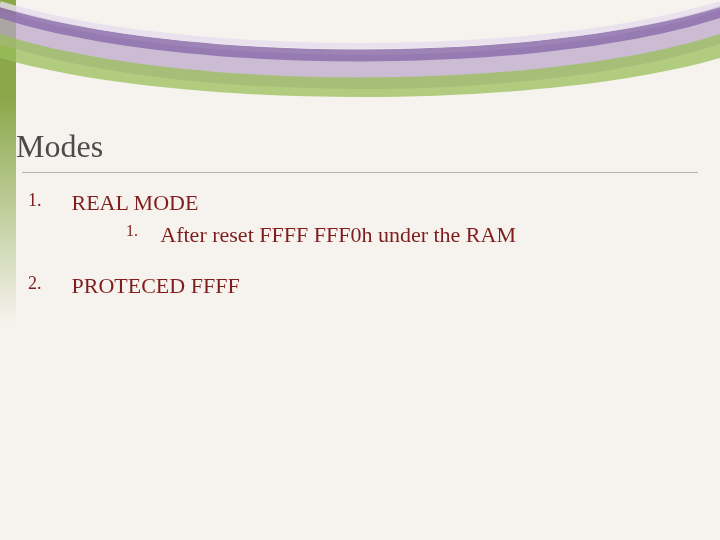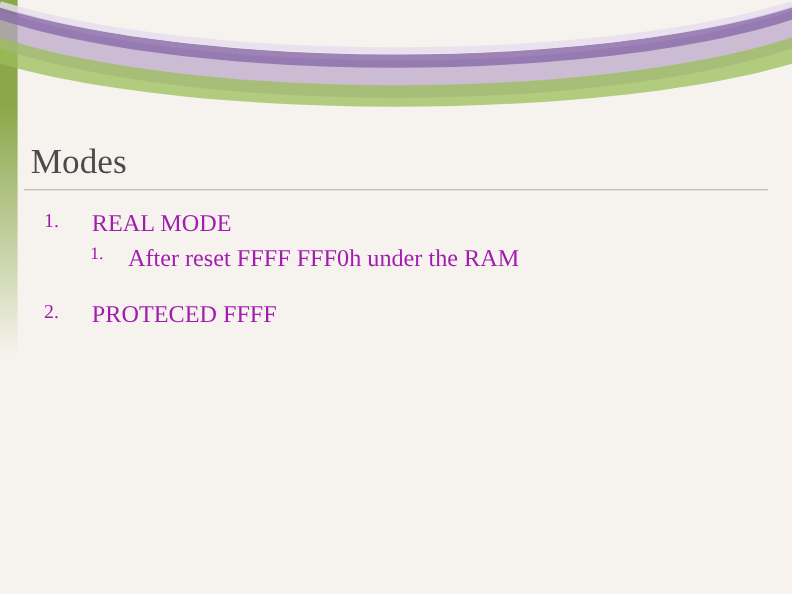--- a/index.html
+++ b/index.html
@@ -32,40 +32,40 @@
     top: 0;
     left: 0;
     width: 16px;
     height: 540px;
     background: linear-gradient(to bottom, #8aa84a 0%, #8aa84a 18%, rgba(138,168,74,0) 60%);
     pointer-events: none;
   }
   .title {
     position: absolute;
     top: 128px;
-    left: 28px;
+    left: 16px;
     font-size: 32px;
     color: #4b4b4b;
     font-weight: 400;
     font-family: Georgia, serif;
   }
   .rule {
     position: absolute;
     top: 172px;
     left: 22px;
     width: 676px;
     height: 1px;
     background: #b9b3a7;
   }
   .content {
     position: absolute;
     top: 188px;
-    left: 40px;
+    left: 28px;
     right: 40px;
-    color: #a21caf;
+    color: #7f1d1d;
     font-size: 22px;
     line-height: 1.35;
     font-family: Liberation Serif, serif;
   }
   .ol-top {
     list-style: none;
     padding: 0;
     margin: 0;
   }
   .ol-top > li {
@@ -77,21 +77,21 @@
     vertical-align: top;
     font-size: 18px;
   }
   .head {
     display: inline-block;
     font-weight: 400;
   }
   .ol-sub {
     list-style: none;
     padding: 0;
-    margin: 2px 0 0 42px;
+    margin: 2px 0 0 98px;
   }
   .ol-sub > li {
     margin: 2px 0;
   }
   .snum {
     display: inline-block;
     width: 30px;
     font-size: 16px;
     vertical-align: top;
   }

